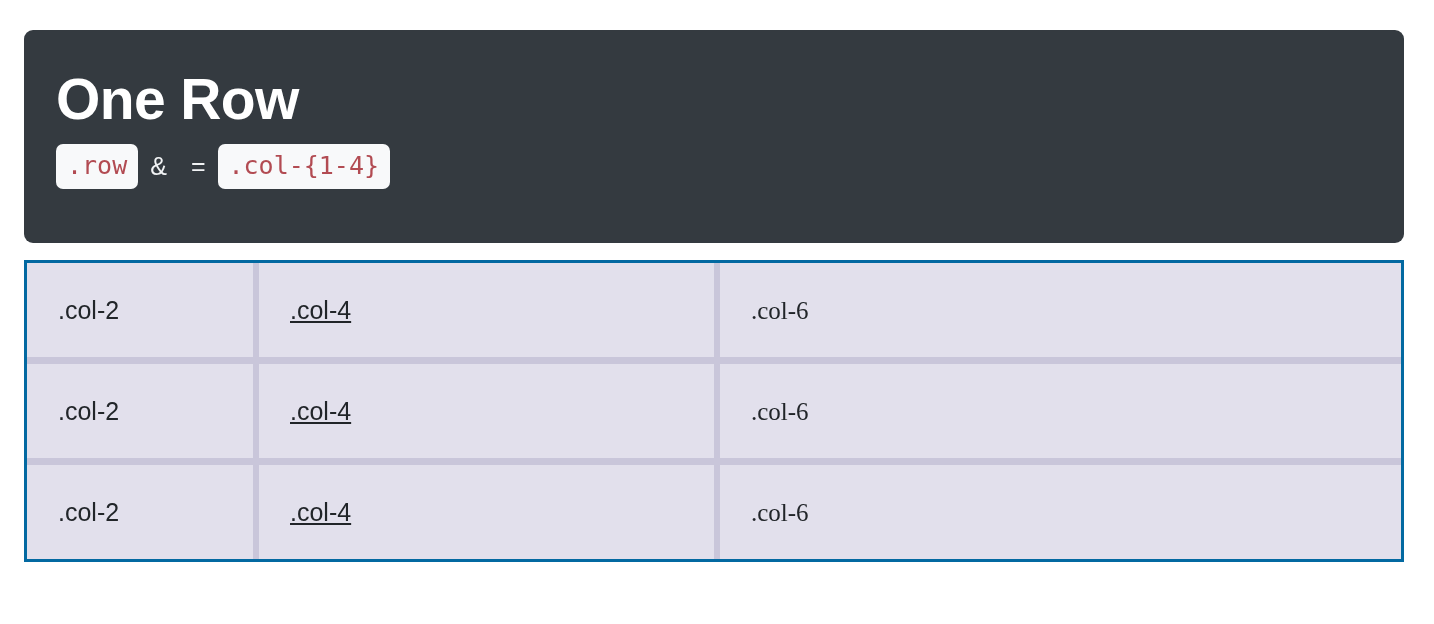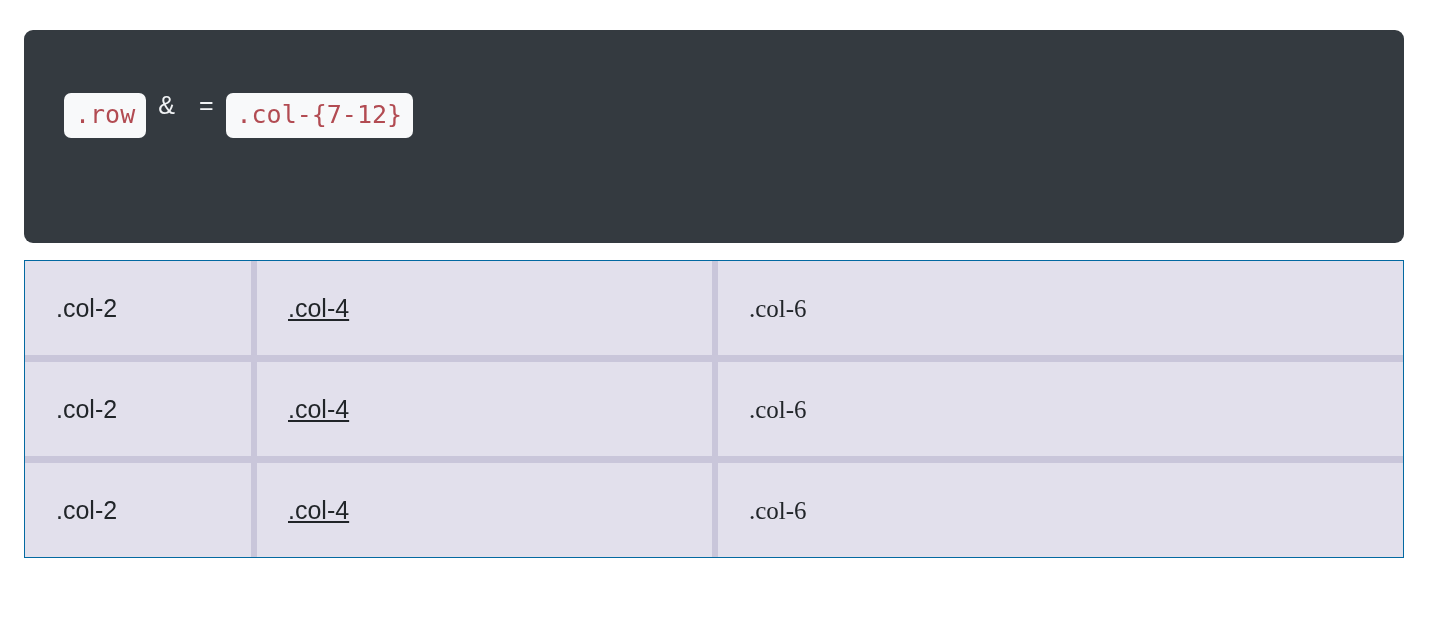--- a/index.html
+++ b/index.html
@@ -40,23 +40,24 @@
     color: #ffffff;
     font-family: "Liberation Sans", sans-serif;
     font-size: 57px;
     font-weight: bold;
     line-height: 1.04;
     letter-spacing: -0.6px;
     white-space: nowrap;
   }
 
   .jumbotron-lead {
-    margin: 8px;
+    margin: 0;
     padding-top: 15px;
     display: flex;
+    align-items: center;
     gap: 0;
     white-space: nowrap;
   }
 
   .code-badge {
     display: inline-block;
     background: #f8f9fa;
     color: #b24b52;
     font-family: "DejaVu Sans Mono", "Liberation Mono", monospace;
     font-size: 25px;
@@ -77,21 +78,21 @@
 
   
   .grid-demo {
     position: absolute;
     left: 24px;
     top: 260px;
     width: 1380px;
     display: flex;
     flex-direction: column;
     background: #c9c6da;
-    border: 1px solid #0369a1;
+    border: 3px solid #0369a1;
     box-sizing: border-box;
     row-gap: 7px;
   }
 
   .grid-row {
     display: flex;
     column-gap: 6px;
     height: 94px;
   }
 
@@ -110,26 +111,27 @@
   .col-2 { flex: 0 0 226px; }
   .col-4 { flex: 0 0 455px; text-decoration: underline; }
   .col-6 { flex: 1 1 auto; font-family: Liberation Serif, serif; }
 </style>
 </head>
 <body>
 
 <div class="page">
 
   <section class="jumbotron">
+    <h1 class="jumbotron-title">One Row</h1>
 
     <p class="jumbotron-lead">
       <code class="code-badge">.row</code>
       <span class="lead-op">&amp;</span>
       <span class="lead-op">=</span>
-      <code class="code-badge">.col-{7-12}</code>
+      <code class="code-badge">.col-{1-4}</code>
     </p>
   </section>
 
   <section class="grid-demo">
 
     <div class="grid-row">
       <div class="grid-col col-2">.col-2</div>
       <div class="grid-col col-4">.col-4</div>
       <div class="grid-col col-6">.col-6</div>
     </div>

